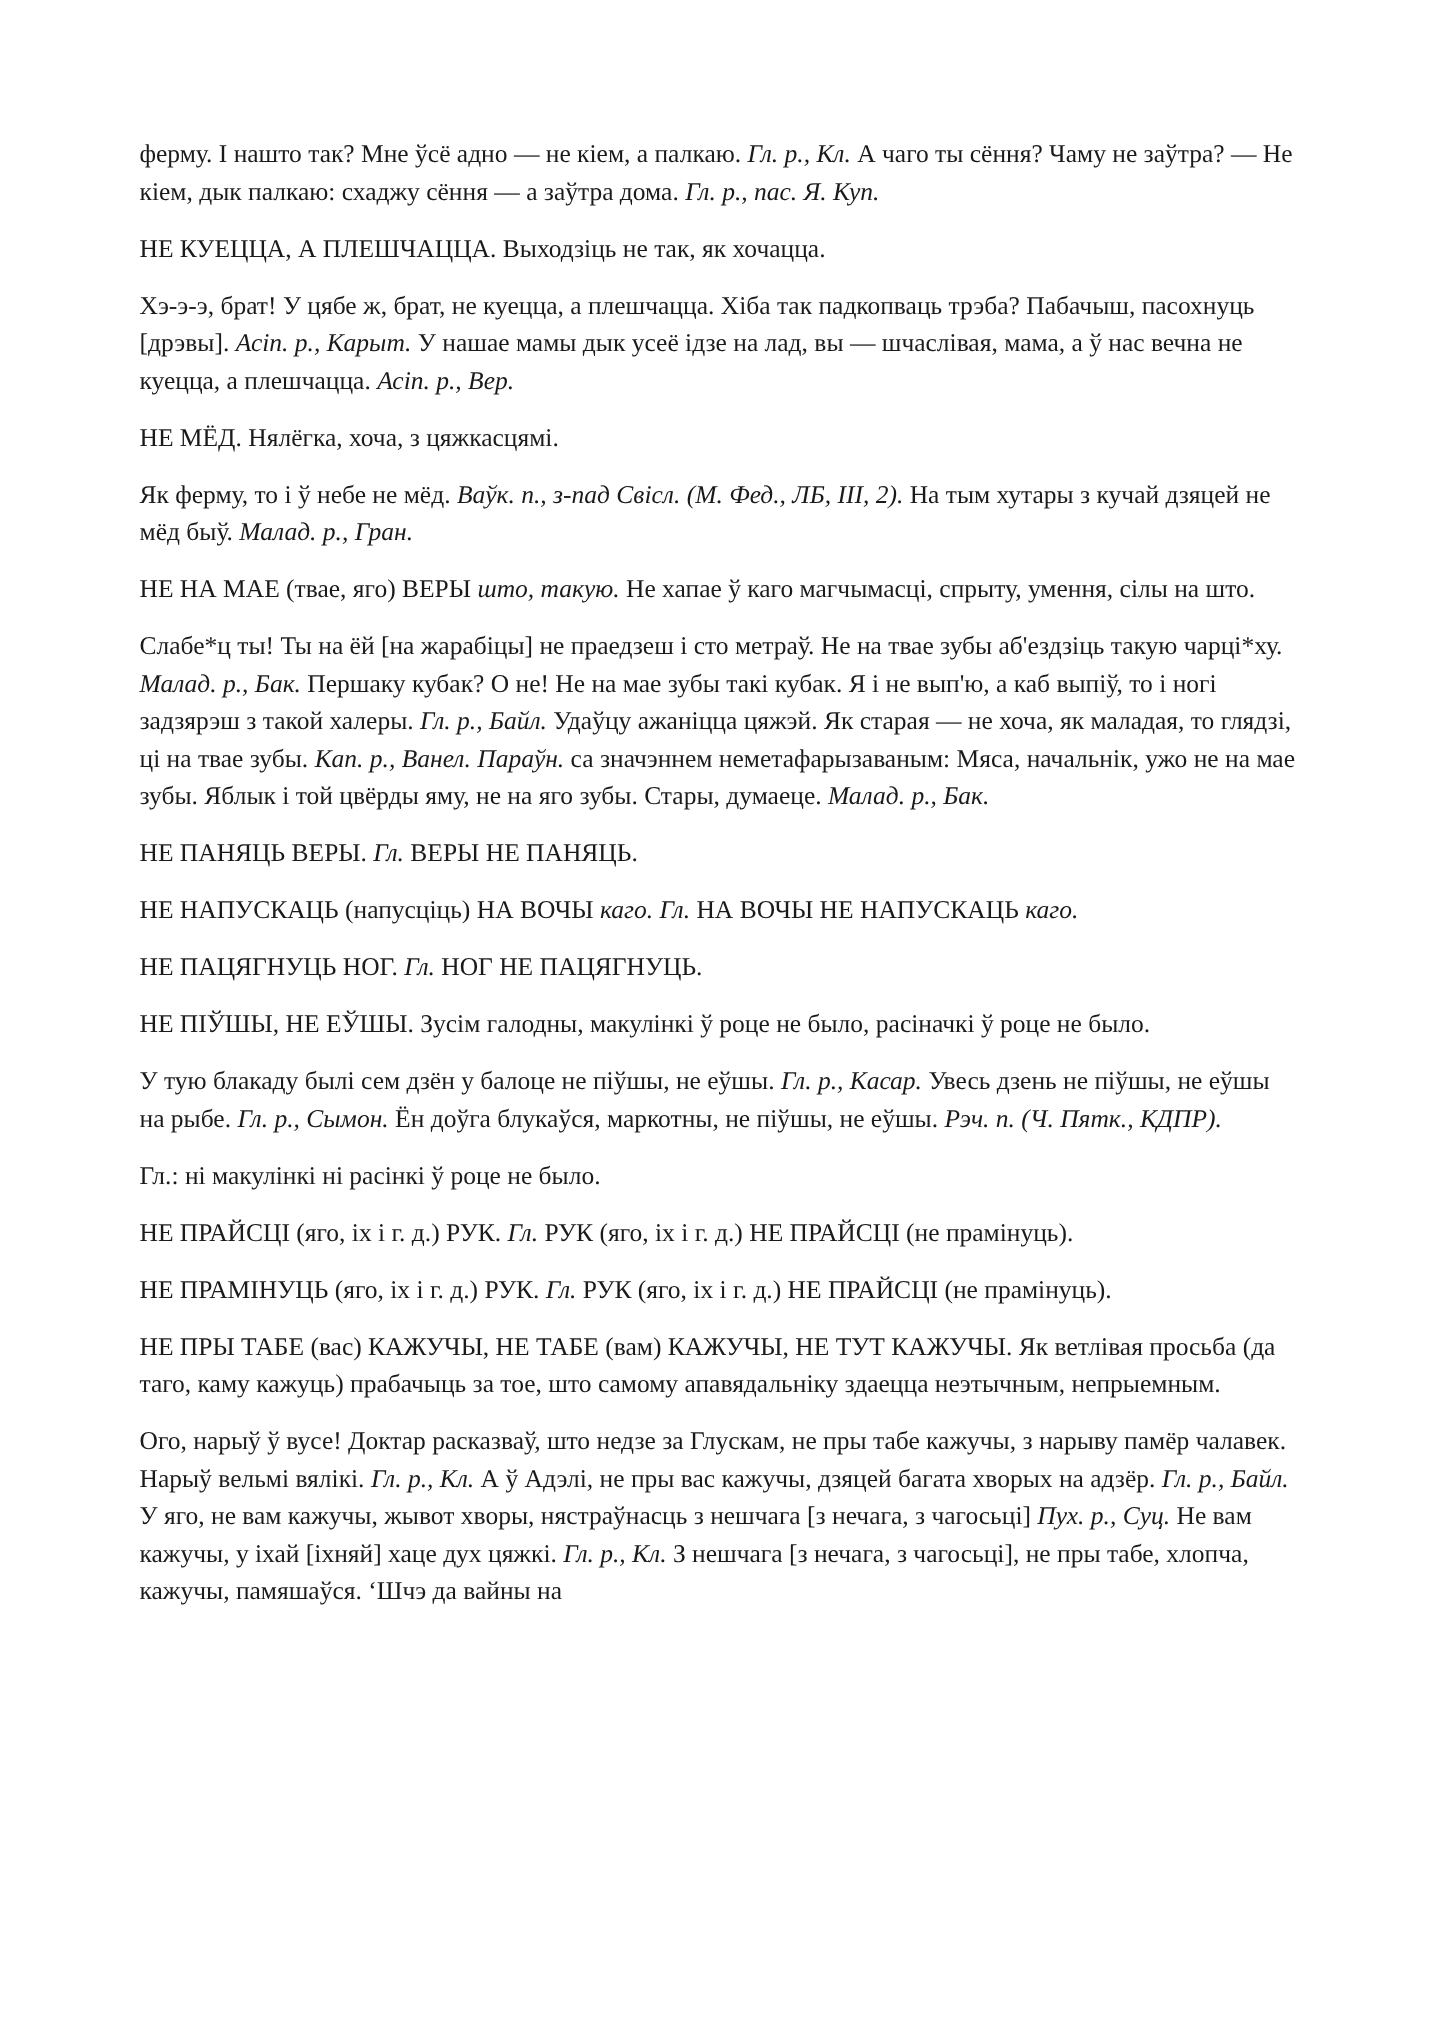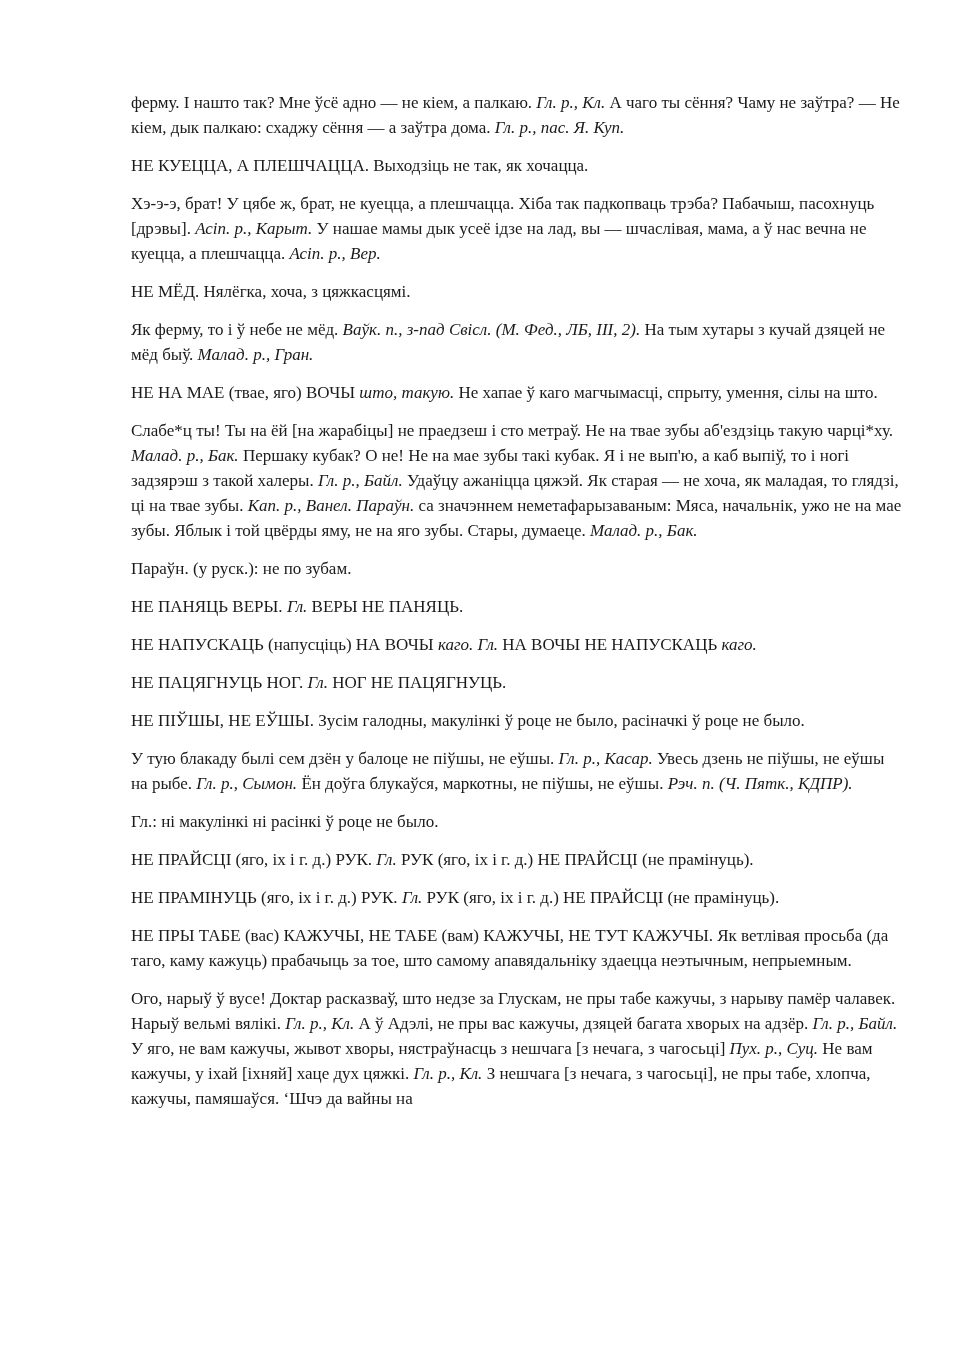--- a/index.html
+++ b/index.html
@@ -19,43 +19,41 @@
   .text-column {
     position: absolute;
     left: 93px;
     top: 90px;
     width: 773px;
     font-family: "Liberation Serif", "DejaVu Serif", serif;
     font-size: 17px;
     line-height: 25px;
     color: #1a1a1a;
     text-align: left;
-    margin-left: 38px;
   }
   .text-column p {
     margin: 0 0 13px 0;
     padding: 0;
   }
   .run.regular { font-weight: 400; font-style: normal; }
   .run.bold    { font-weight: 400; font-style: normal; }
   .run.italic  { font-weight: 400; font-style: italic; }
 </style>
 </head>
 <body>
 
 <div class="page">
   <div class="text-column" id="text-column" style="color: rgb(26, 26, 26);">
       <p><span class="run regular">ферму. І нашто так? Мне ўсё адно — не кіем, а палкаю. </span><span class="run italic">Гл. р., Кл.</span><span class="run regular"> А чаго ты сёння? Чаму не заўтра? — Не кіем, дык палкаю: схаджу сёння — а заўтра дома. </span><span class="run italic">Гл. р., пас. Я. Куп.</span></p>
       <p><span class="run bold">НЕ КУЕЦЦА, А ПЛЕШЧАЦЦА.</span><span class="run regular"> Выходзіць не так, як хочацца.</span></p>
       <p><span class="run regular">Хэ-э-э, брат! У цябе ж, брат, не куецца, а плешчацца. Хіба так падкопваць трэба? Пабачыш, пасохнуць [дрэвы]. </span><span class="run italic">Асіп. р., Карыт.</span><span class="run regular"> У нашае мамы дык усеё ідзе на лад, вы — шчаслівая, мама, а ў нас вечна не куецца, а плешчацца. </span><span class="run italic">Асіп. р., Вер.</span></p>
       <p><span class="run bold">НЕ МЁД.</span><span class="run regular"> Нялёгка, хоча, з цяжкасцямі.</span></p>
       <p><span class="run regular">Як ферму, то і ў небе не мёд. </span><span class="run italic">Ваўк. п., з-пад Свісл. (М. Фед., ЛБ, III, 2).</span><span class="run regular"> На тым хутары з кучай дзяцей не мёд быў. </span><span class="run italic">Малад. р., Гран.</span></p>
-      <p><span class="run bold">НЕ НА МАЕ (твае, яго) ВОЧЫ </span><span class="run italic">што, такую.</span><span class="run regular"> Не хапае ў каго магчымасці, спрыту, умення, сілы на што.</span></p>
+      <p><span class="run bold">НЕ НА МАЕ (твае, яго) ВЕРЫ </span><span class="run italic">што, такую.</span><span class="run regular"> Не хапае ў каго магчымасці, спрыту, умення, сілы на што.</span></p>
       <p><span class="run regular">Слабе*ц ты! Ты на ёй [на жарабіцы] не праедзеш і сто метраў. Не на твае зубы аб'ездзіць такую чарці*ху. </span><span class="run italic">Малад. р., Бак.</span><span class="run regular"> Першаку кубак? О не! Не на мае зубы такі кубак. Я і не вып'ю, а каб выпіў, то і ногі задзярэш з такой халеры. </span><span class="run italic">Гл. р., Байл.</span><span class="run regular"> Удаўцу ажаніцца цяжэй. Як старая — не хоча, як маладая, то глядзі, ці на твае зубы. </span><span class="run italic">Кап. р., Ванел. Параўн.</span><span class="run regular"> са значэннем неметафарызаваным: Мяса, начальнік, ужо не на мае зубы. Яблык і той цвёрды яму, не на яго зубы. Стары, думаеце. </span><span class="run italic">Малад. р., Бак.</span></p>
-      <p><span class="run regular">Параўн. (у руск.): не по зубам.</span></p>
       <p><span class="run bold">НЕ ПАНЯЦЬ ВЕРЫ.</span><span class="run italic"> Гл.</span><span class="run bold"> ВЕРЫ НЕ ПАНЯЦЬ.</span></p>
       <p><span class="run bold">НЕ НАПУСКАЦЬ (напусціць) НА ВОЧЫ </span><span class="run italic">каго. Гл.</span><span class="run bold"> НА ВОЧЫ НЕ НАПУСКАЦЬ </span><span class="run italic">каго.</span></p>
       <p><span class="run bold">НЕ ПАЦЯГНУЦЬ НОГ.</span><span class="run italic"> Гл.</span><span class="run bold"> НОГ НЕ ПАЦЯГНУЦЬ.</span></p>
       <p><span class="run bold">НЕ ПІЎШЫ, НЕ ЕЎШЫ.</span><span class="run regular"> Зусім галодны, макулінкі ў роце не было, расіначкі ў роце не было.</span></p>
       <p><span class="run regular">У тую блакаду былі сем дзён у балоце не піўшы, не еўшы. </span><span class="run italic">Гл. р., Касар.</span><span class="run regular"> Увесь дзень не піўшы, не еўшы на рыбе. </span><span class="run italic">Гл. р., Сымон.</span><span class="run regular"> Ён доўга блукаўся, маркотны, не піўшы, не еўшы. </span><span class="run italic">Рэч. п. (Ч. Пятк., КДПР).</span></p>
       <p><span class="run regular">Гл.: ні макулінкі ні расінкі ў роце не было.</span></p>
       <p><span class="run bold">НЕ ПРАЙСЦІ (яго, іх і г. д.) РУК.</span><span class="run italic"> Гл.</span><span class="run bold"> РУК (яго, іх і г. д.) НЕ ПРАЙСЦІ (не прамінуць).</span></p>
       <p><span class="run bold">НЕ ПРАМІНУЦЬ (яго, іх і г. д.) РУК.</span><span class="run italic"> Гл.</span><span class="run bold"> РУК (яго, іх і г. д.) НЕ ПРАЙСЦІ (не прамінуць).</span></p>
       <p><span class="run bold">НЕ ПРЫ ТАБЕ (вас) КАЖУЧЫ, НЕ ТАБЕ (вам) КАЖУЧЫ, НЕ ТУТ КАЖУЧЫ.</span><span class="run regular"> Як ветлівая просьба (да таго, каму кажуць) прабачыць за тое, што самому апавядальніку здаецца неэтычным, непрыемным.</span></p>
       <p><span class="run regular">Ого, нарыў ў вусе! Доктар расказваў, што недзе за Глускам, не пры табе кажучы, з нарыву памёр чалавек. Нарыў вельмі вялікі. </span><span class="run italic">Гл. р., Кл.</span><span class="run regular"> А ў Адэлі, не пры вас кажучы, дзяцей багата хворых на адзёр. </span><span class="run italic">Гл. р., Байл.</span><span class="run regular"> У яго, не вам кажучы, жывот хворы, нястраўнасць з нешчага [з нечага, з чагосьці] </span><span class="run italic">Пух. р., Суц.</span><span class="run regular"> Не вам кажучы, у іхай [іхняй] хаце дух цяжкі. </span><span class="run italic">Гл. р., Кл.</span><span class="run regular"> З нешчага [з нечага, з чагосьці], не пры табе, хлопча, кажучы, памяшаўся. ‘Шчэ да вайны на</span></p>

